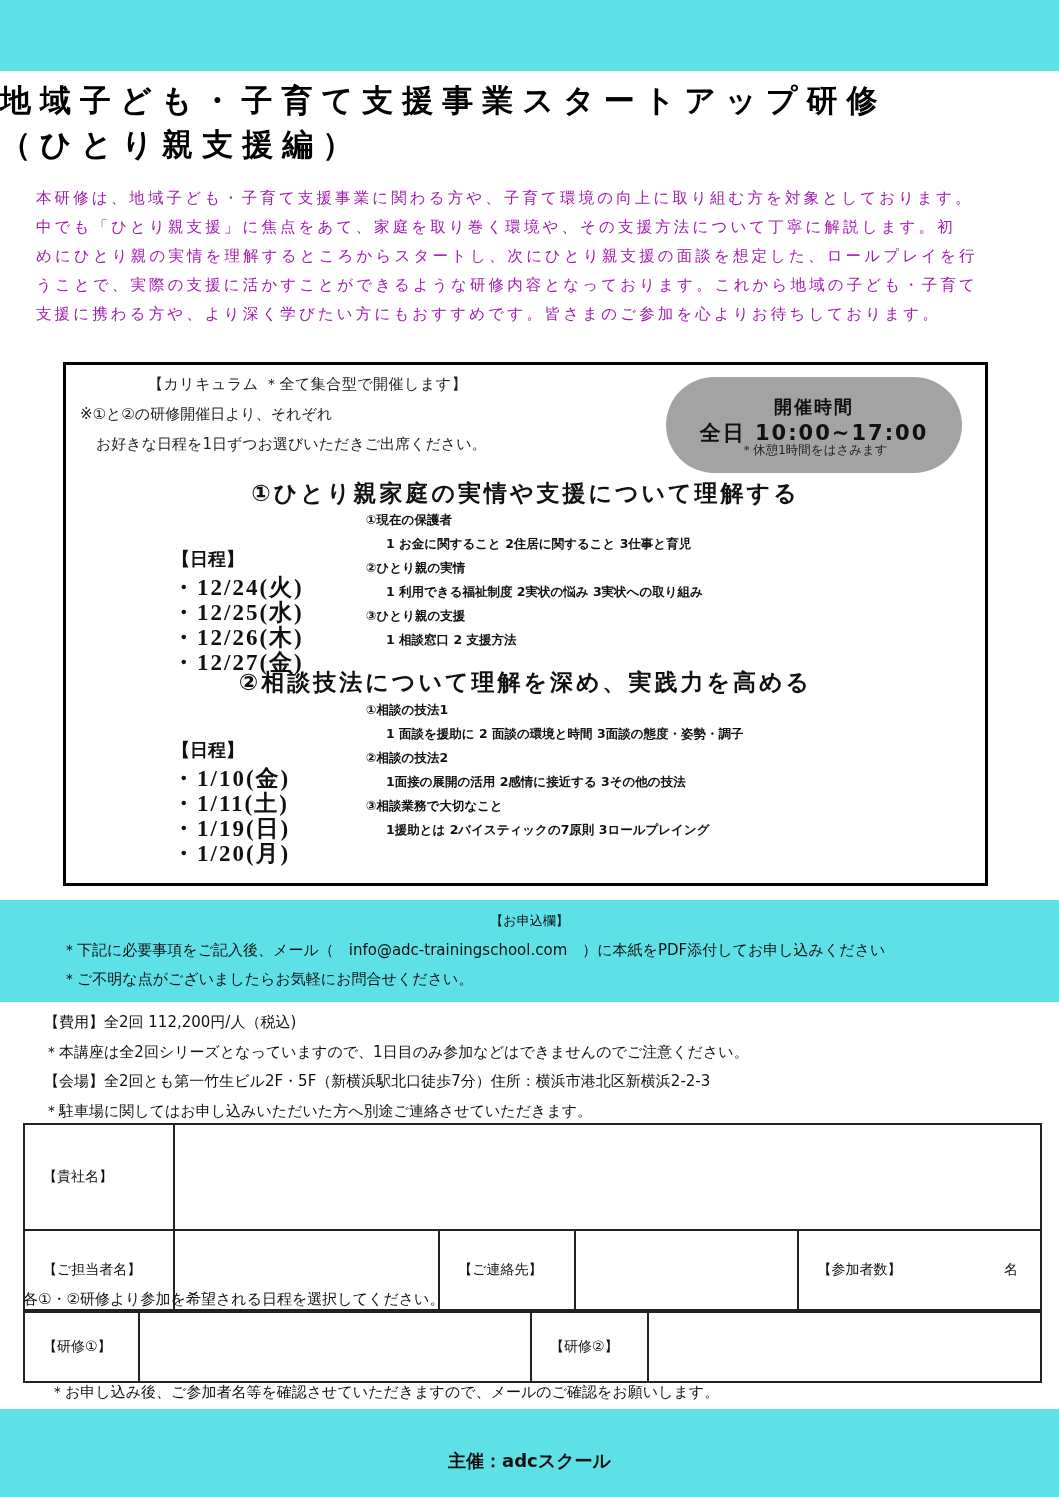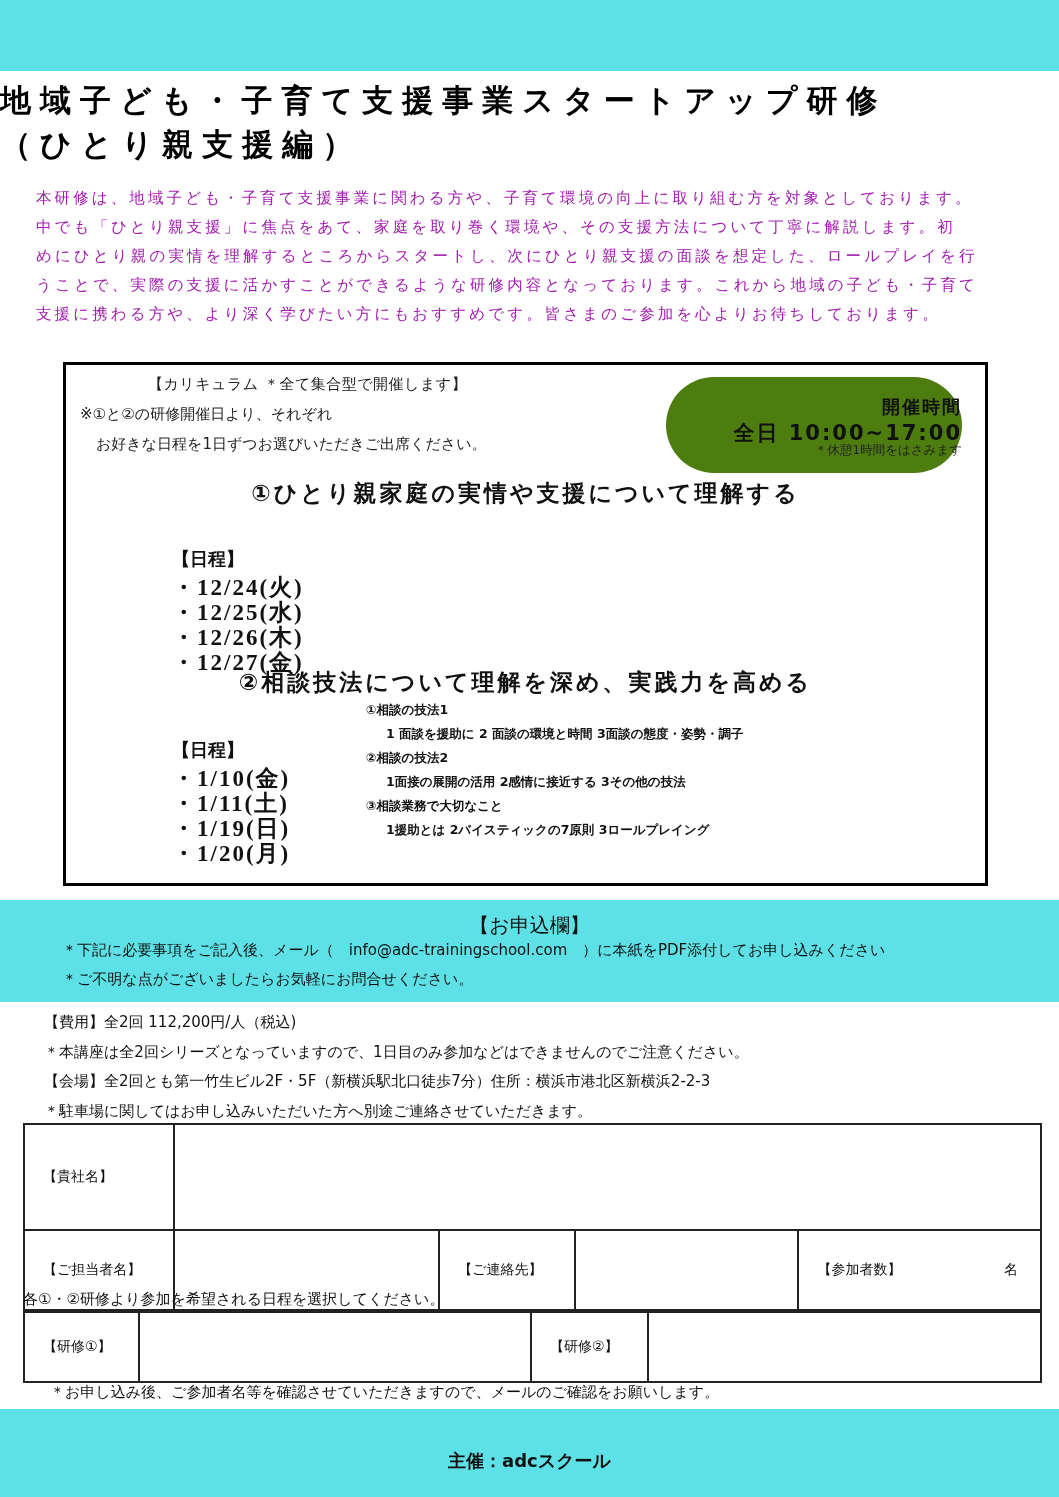--- a/index.html
+++ b/index.html
@@ -16,42 +16,42 @@
   .title-2 { top: 124px; }
 
   .intro { position: absolute; left: 36px; top: 184px; width: 1000px; font-size: 15.5px; line-height: 29px; letter-spacing: 3.1px; color: #a21caf; }
   .intro div { white-space: nowrap; }
 
   .curriculum { position: absolute; left: 63px; top: 362px; width: 925px; height: 524px; border: 3px solid #000; background: #fff; }
   .curr-head { position: absolute; left: 82px; top: 10px; font-size: 15px; color: #222; letter-spacing: 0.5px; }
   .curr-note1 { position: absolute; left: 14px; top: 40px; font-size: 15px; color: #222; }
   .curr-note2 { position: absolute; left: 30px; top: 70px; font-size: 15px; color: #222; }
 
-  .hours { position: absolute; left: 600px; top: 12px; width: 296px; height: 96px; border-radius: 48px; background: #4d7c0f; text-align: right; }
+  .hours { position: absolute; left: 600px; top: 12px; width: 296px; height: 96px; border-radius: 48px; background: #a3a3a3; text-align: center; }
   .hours-title { margin-top: 18px; font-size: 18px; font-weight: bold; letter-spacing: 2px; }
   .hours-time { font-size: 21px; font-weight: bold; letter-spacing: 2px; margin-top: 2px; line-height: 24px; }
   .hours-note { font-size: 12.5px; color: #222; margin-top: -3px; }
 
   .sec-title { position: absolute; left: 0; width: 919px; text-align: center; font-size: 23px; font-weight: bold; letter-spacing: 3px; }
   .sec1-title { top: 113px; }
   .sec2-title { top: 302px; }
 
   .sched { position: absolute; left: 106px; font-weight: bold; margin-top: 28px; }
   .sched-label { font-size: 18px; margin-bottom: 4px; }
   .sched-item { font-size: 23px; letter-spacing: 2px; line-height: 25px; font-family: Liberation Serif, serif; }
   .sched1 { top: 154px; }
   .sched2 { top: 345px; }
 
   .topics { position: absolute; left: 300px; font-weight: bold; font-size: 12.5px; }
   .topic-h { line-height: 24px; }
   .topic-d { line-height: 24px; padding-left: 20px; }
   .topics1 { top: 143px; }
   .topics2 { top: 333px; }
 
-  .apply-head { position: absolute; top: 12px; left: 0; width: 1059px; text-align: center; font-size: 20px; }
+  .apply-head { position: absolute; top: 12px; left: 0; width: 1059px; text-align: center; font-size: 13px; }
   .apply-l1 { position: absolute; top: 41px; left: 62px; font-size: 15px; white-space: nowrap; }
   .apply-l2 { position: absolute; top: 70px; left: 62px; font-size: 15px; }
 
   .info { position: absolute; left: 44px; top: 1008px; font-size: 15px; line-height: 29.5px; color: #111; }
   .info div { white-space: nowrap; }
 
   table.form { position: absolute; border-collapse: collapse; }
   table.form td { border: 2px solid #222; font-size: 14px; vertical-align: middle; }
   .form1 { left: 23px; top: 1123px; width: 1019px; }
   .form1 .r1 td { height: 106px; }
@@ -94,20 +94,28 @@
     <div class="hours-note">＊休憩1時間をはさみます</div>
   </div>
 
   <div class="sec-title sec1-title">①ひとり親家庭の実情や支援について理解する</div>
   <div class="sched sched1">
     <div class="sched-label">【日程】</div>
     <div class="sched-item">・12/24(火)</div>
     <div class="sched-item">・12/25(水)</div>
     <div class="sched-item">・12/26(木)</div>
     <div class="sched-item">・12/27(金)</div>
+  </div>
+  <div class="topics topics1">
+    <div class="topic-h">①現在の保護者</div>
+    <div class="topic-d">1 お金に関すること 2住居に関すること 3仕事と育児</div>
+    <div class="topic-h">②ひとり親の実情</div>
+    <div class="topic-d">1 利用できる福祉制度 2実状の悩み 3実状への取り組み</div>
+    <div class="topic-h">③ひとり親の支援</div>
+    <div class="topic-d">1 相談窓口 2 支援方法</div>
   </div>
 
   <div class="sec-title sec2-title">②相談技法について理解を深め、実践力を高める</div>
   <div class="sched sched2">
     <div class="sched-label">【日程】</div>
     <div class="sched-item">・1/10(金)</div>
     <div class="sched-item">・1/11(土)</div>
     <div class="sched-item">・1/19(日)</div>
     <div class="sched-item">・1/20(月)</div>
   </div>

